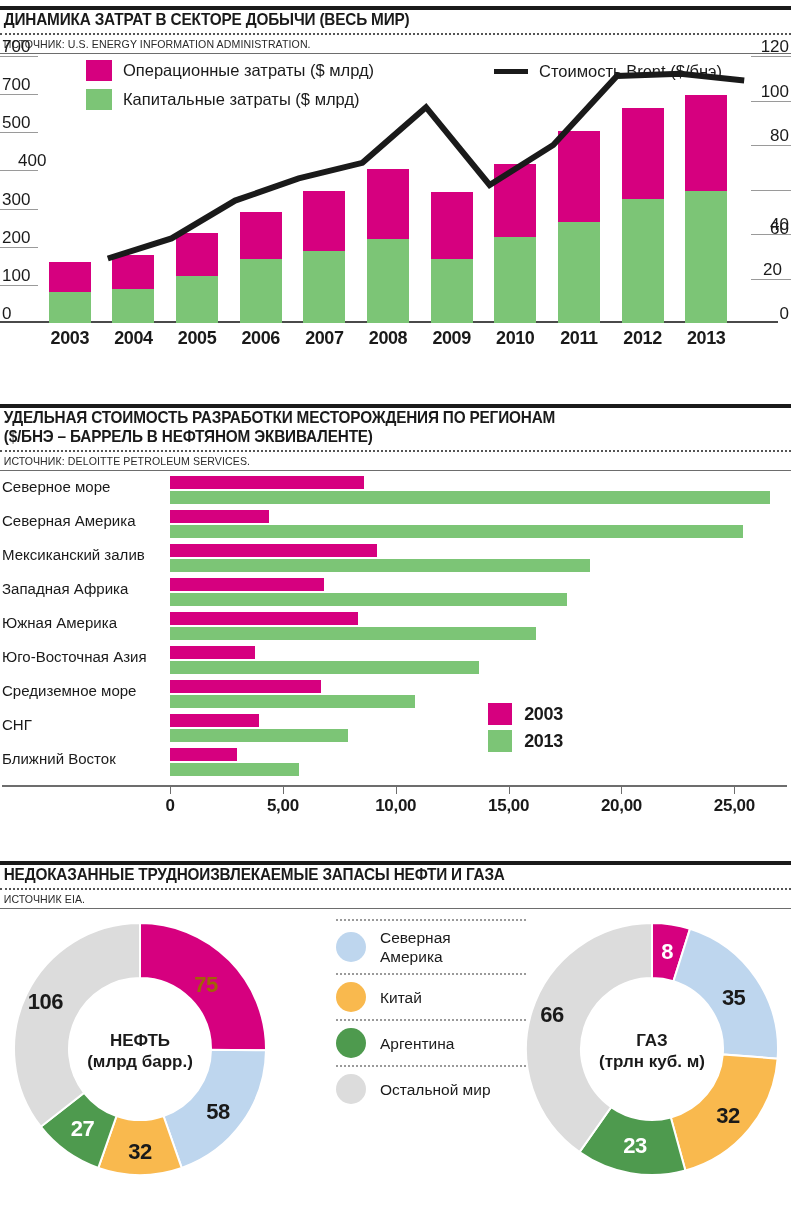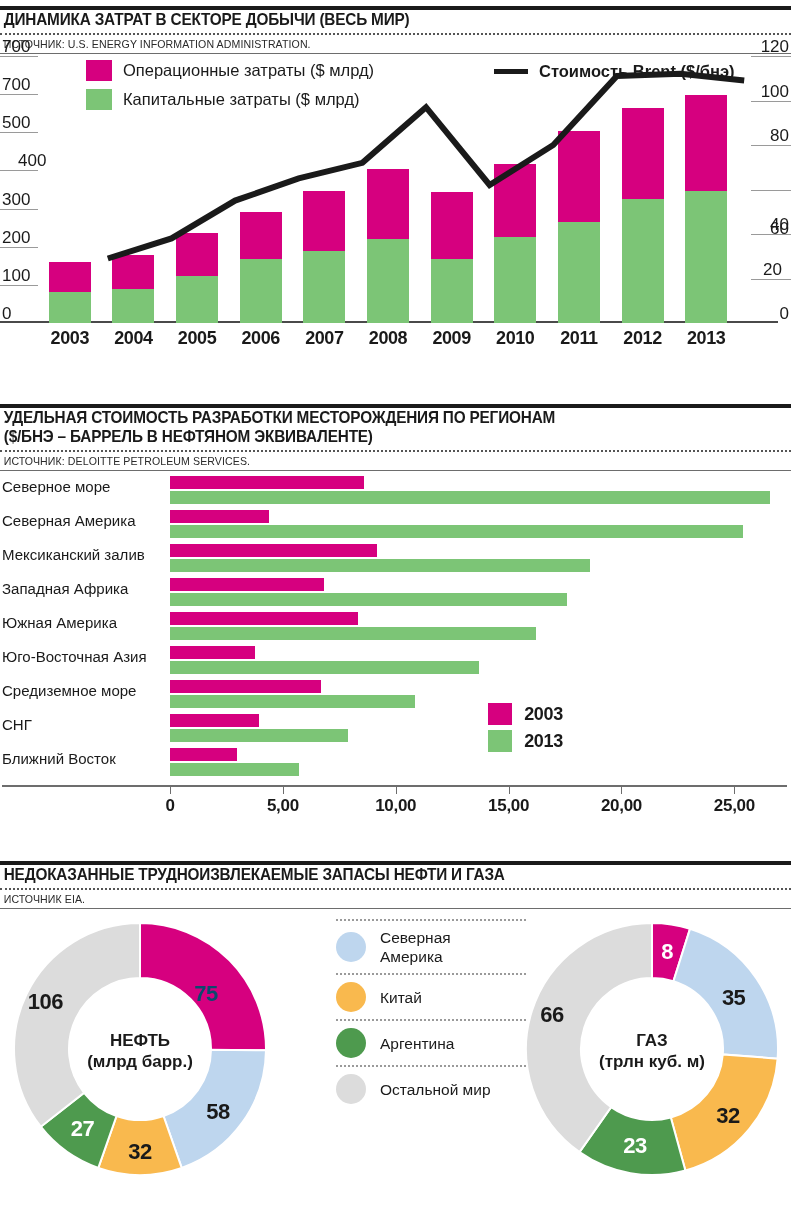--- a/index.html
+++ b/index.html
@@ -237,21 +237,21 @@
       </div>
 
     <div class="lg1" id="lg1a" style="left:86px; top:4px;">
       <span class="sw" style="background: rgb(214, 0, 127);"></span>
       <span class="tx">Операционные затраты ($ млрд)</span>
     </div>
     <div class="lg1" id="lg1b" style="left:86px; top:33px;">
       <span class="sw" style="background: rgb(124, 197, 118);"></span>
       <span class="tx">Капитальные затраты ($ млрд)</span>
     </div>
-    <div class="lg1" id="lg1c" style="left:494px; top:6px;font-weight:bold;">
+    <div class="lg1" id="lg1c" style="left:494px; top:6px;">
       <span class="lnsw"></span>
       <span class="tx">Стоимость Brent ($/бнэ)</span>
     </div>
   </div>
 </div>
 
 <div id="sec2">
   <div class="rule-thick"></div>
   <div class="sec-title">УДЕЛЬНАЯ СТОИМОСТЬ РАЗРАБОТКИ МЕСТОРОЖДЕНИЯ ПО РЕГИОНАМ</div>
   <div class="sec-title">($/БНЭ – БАРРЕЛЬ В НЕФТЯНОМ ЭКВИВАЛЕНТЕ)</div>
@@ -344,21 +344,21 @@
 
   <div id="donuts">
     <div class="donut-wrap" id="donut-oil" style="left:0px;">
         <svg width="260" height="260" class="donut">
           <path d="M130 4 A126 126 0 0 1 255.99299829603885 131.32829980589904 L200.99605459538697 130.74848639856216 A71 71 0 0 0 130 59 Z" fill="#d6007f" stroke="#ffffff" stroke-width="2"></path>
           <path d="M255.99299829603885 131.32829980589904 A126 126 0 0 1 171.70470594696852 248.89792892173057 L153.50027081138703 196.99803931303865 A71 71 0 0 0 200.99605459538697 130.74848639856216 Z" fill="#bed6ee" stroke="#ffffff" stroke-width="2"></path>
           <path d="M171.70470594696852 248.89792892173057 A126 126 0 0 1 88.29529405303148 248.89792892173054 L106.49972918861297 196.99803931303865 A71 71 0 0 0 153.50027081138703 196.99803931303865 Z" fill="#f9b94e" stroke="#ffffff" stroke-width="2"></path>
           <path d="M88.29529405303148 248.89792892173054 A126 126 0 0 1 30.78338180006871 207.66635483250815 L74.0922230778165 173.7643745484768 A71 71 0 0 0 106.49972918861297 196.99803931303865 Z" fill="#4e9a4e" stroke="#ffffff" stroke-width="2"></path>
           <path d="M30.78338180006871 207.66635483250815 A126 126 0 0 1 129.99999999999997 4 L130 59 A71 71 0 0 0 74.0922230778165 173.7643745484768 Z" fill="#dcdcdc" stroke="#ffffff" stroke-width="2"></path>
         </svg>
-        <div class="dval" style="color: #0c4a6e; left: 206.016px; top: 79px;">75</div>
+        <div class="dval" style="color: #a16207; left: 206.016px; top: 70px;">75</div>
         <div class="dval" style="color: rgb(26, 26, 26); left: 218.053px; top: 197.392px;">58</div>
         <div class="dval" style="color: rgb(26, 26, 26); left: 140px; top: 236.5px;">32</div>
         <div class="dval" style="color: rgb(255, 255, 255); left: 82.6084px; top: 214.053px;">27</div>
         <div class="dval" style="color: rgb(26, 26, 26); left: 45.4486px; top: 86.8619px;">106</div>
         <div class="dcenter" style="top: 136px;">
           <div>НЕФТЬ</div>
           <div>(млрд барр.)</div>
         </div>
       </div>
     <div id="legend3">

